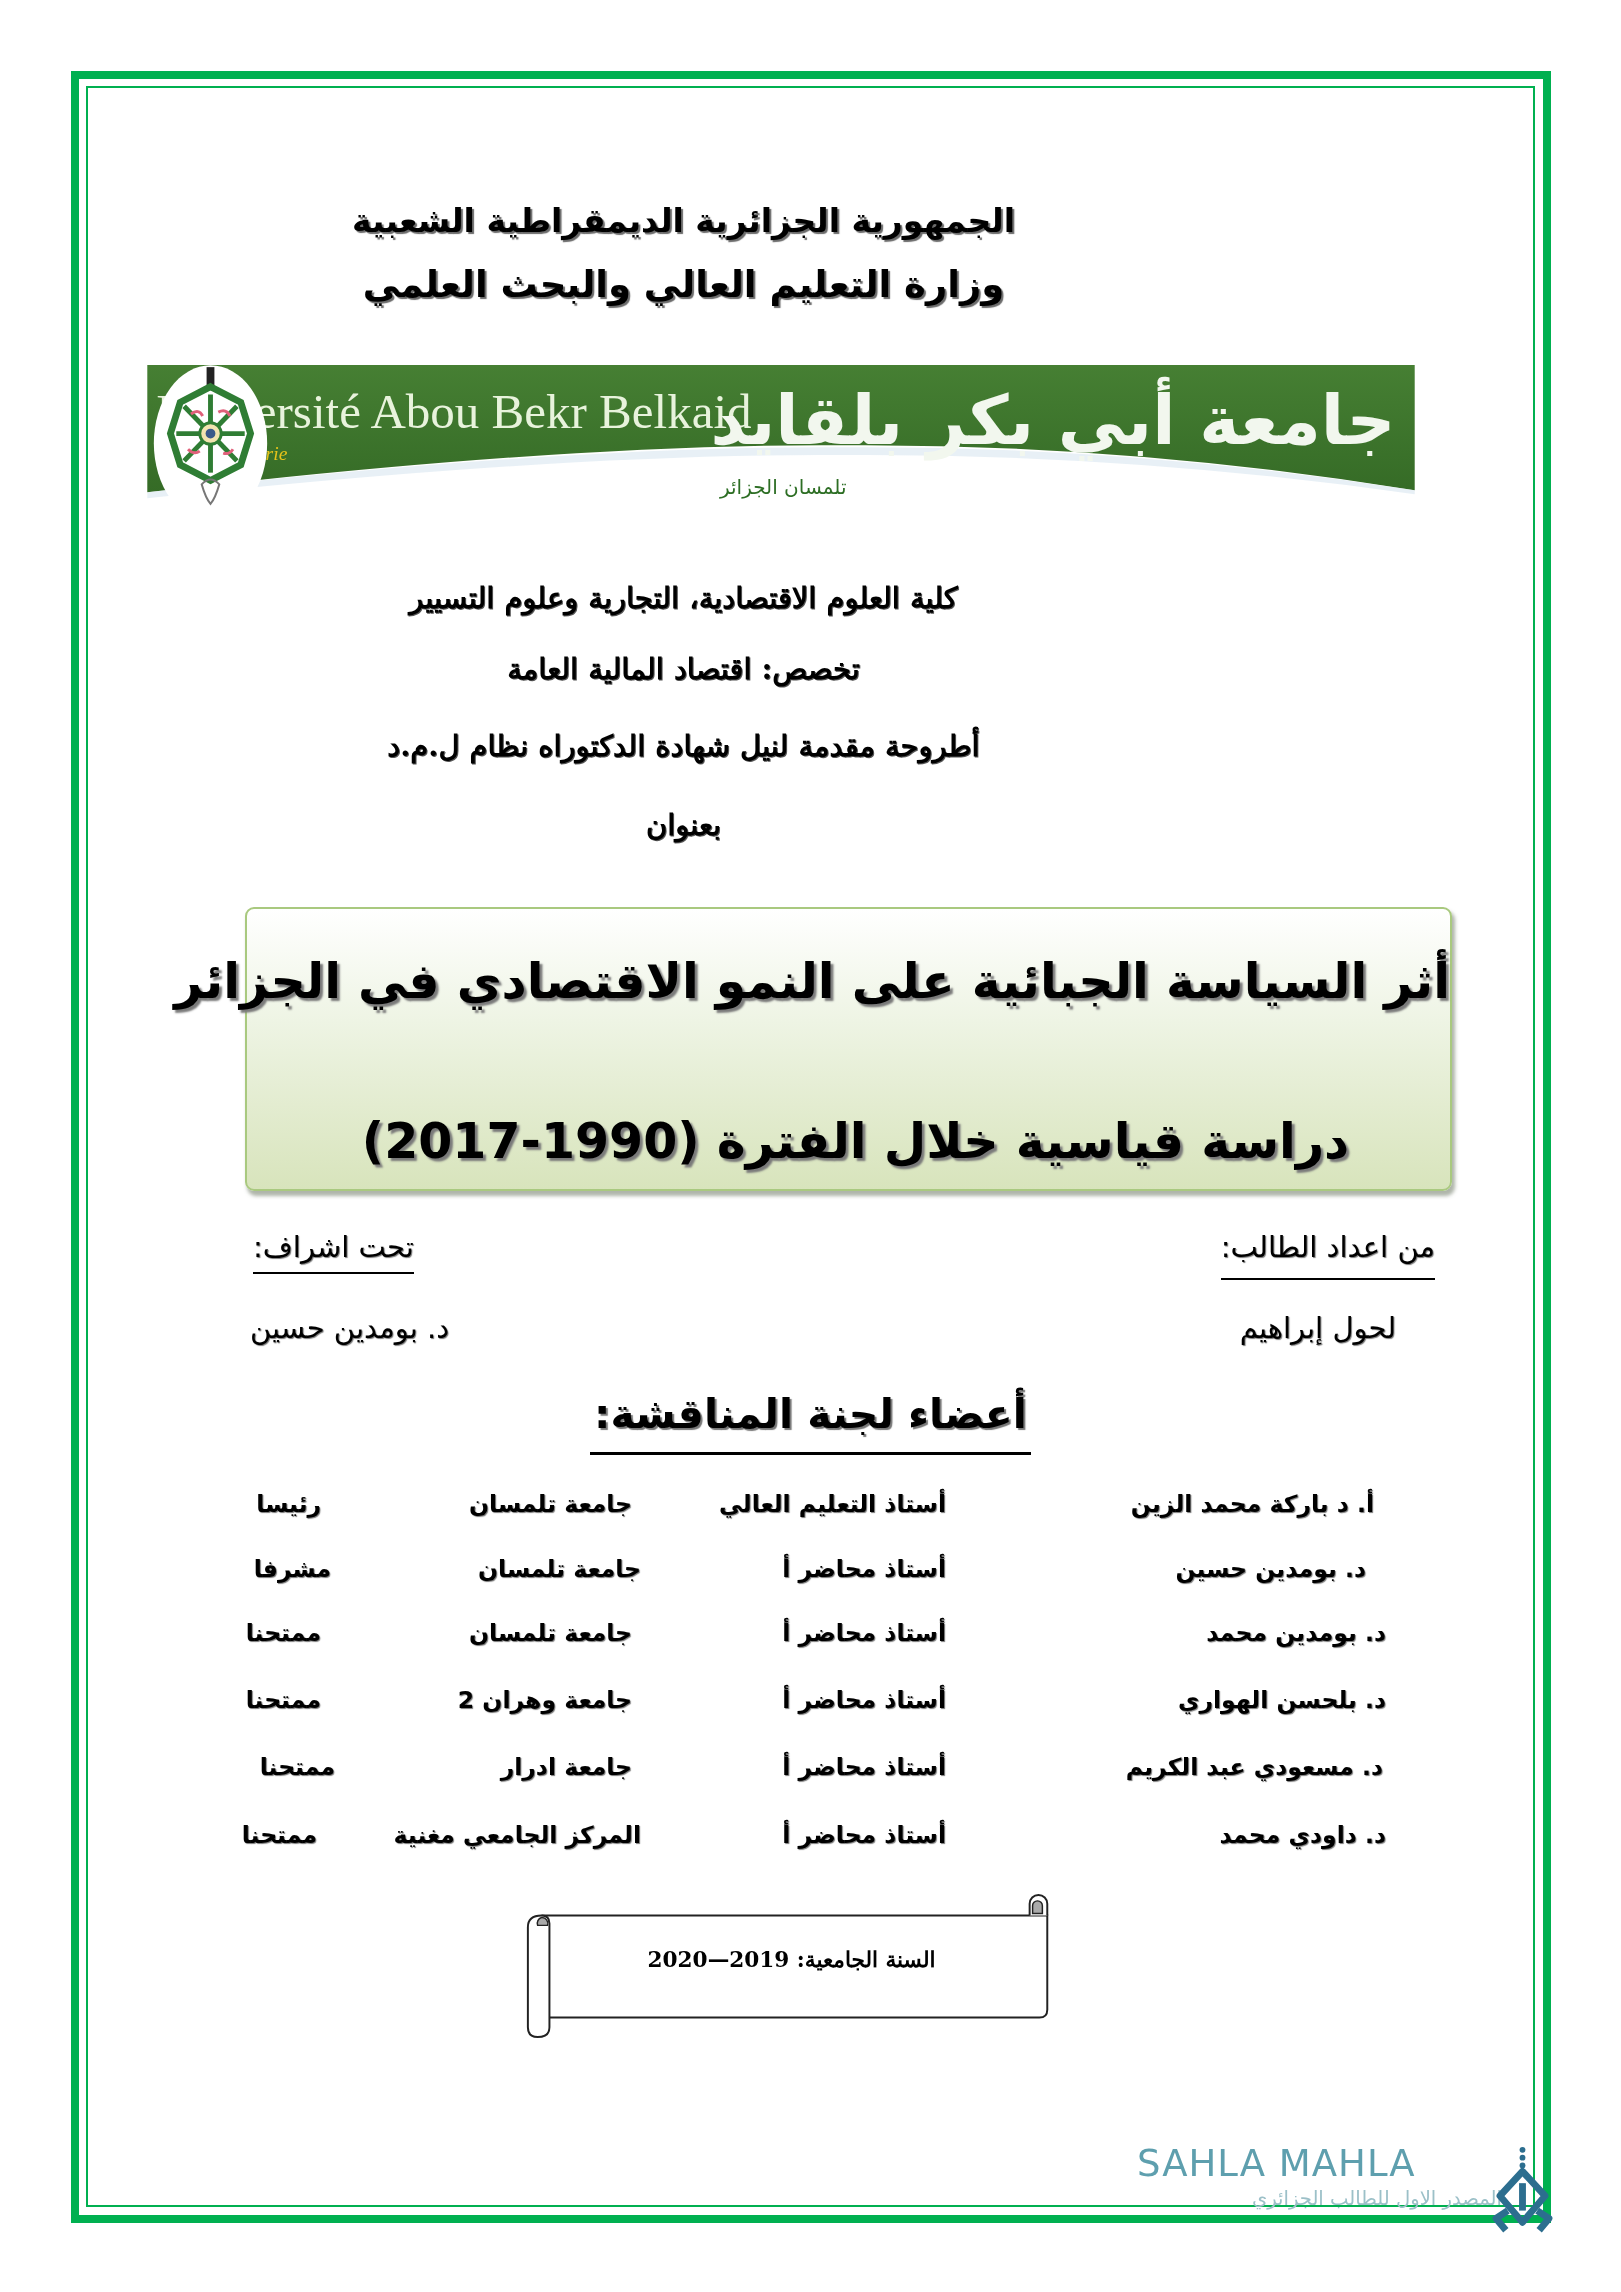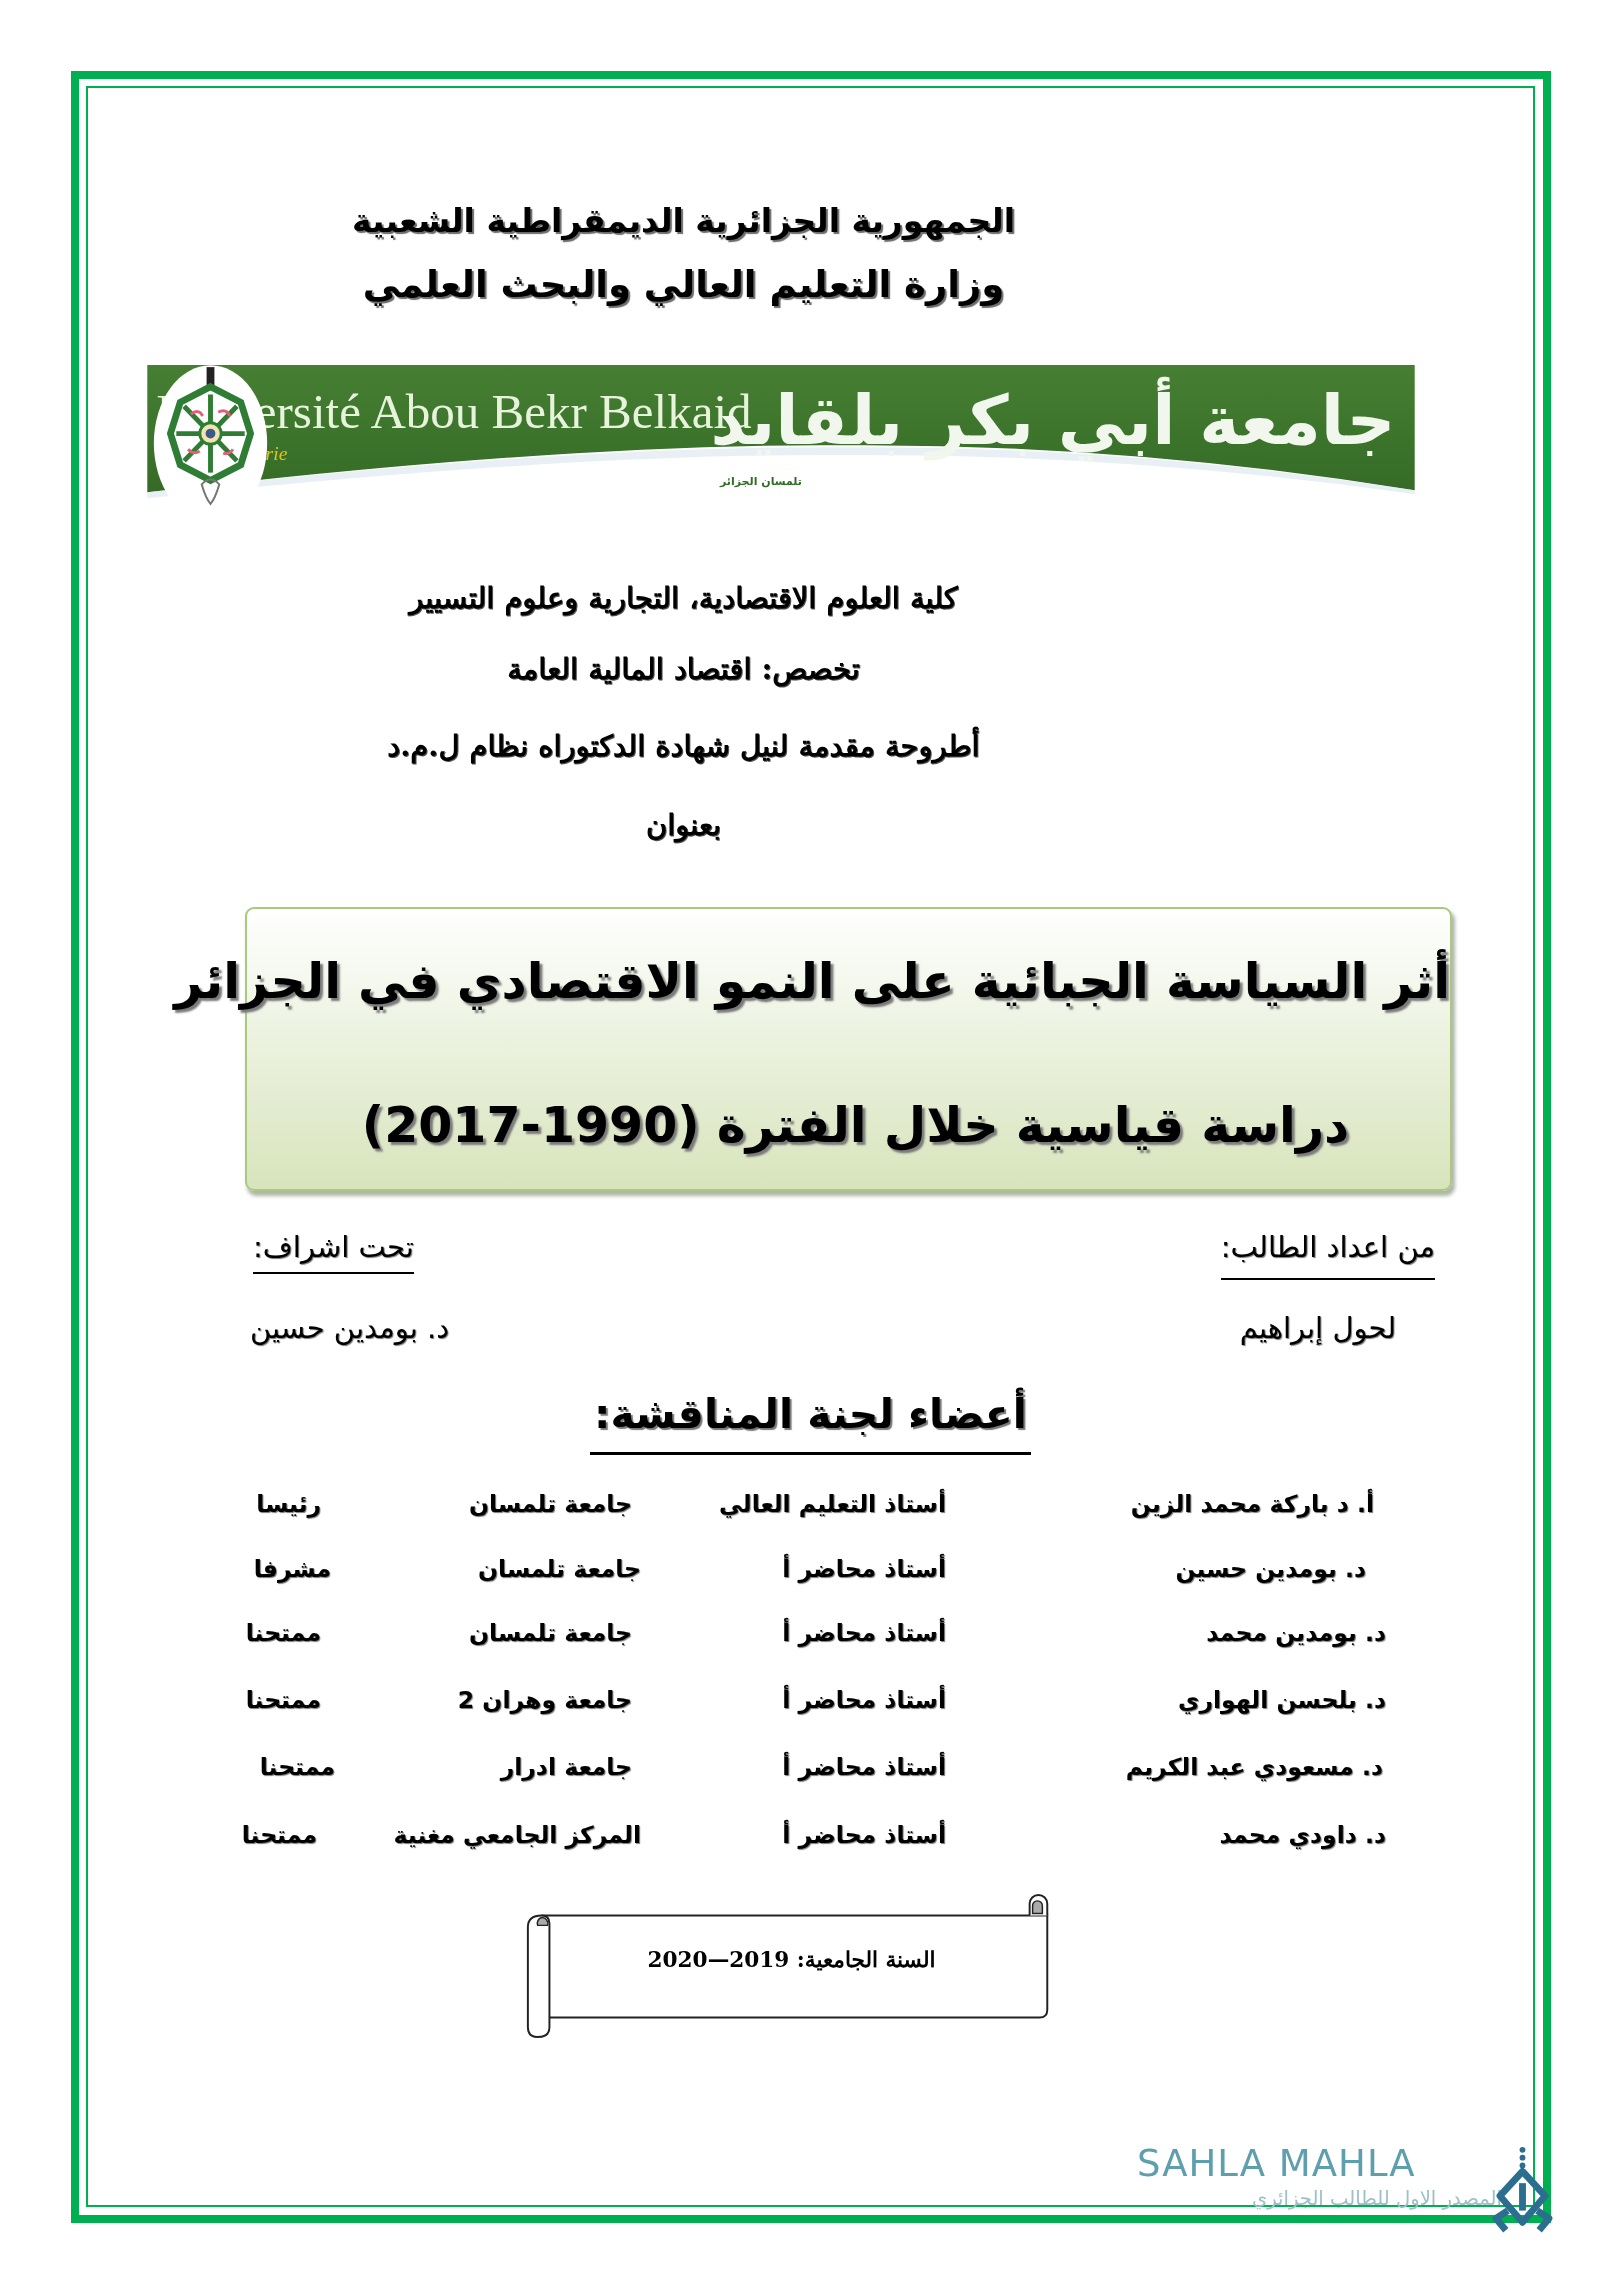--- a/index.html
+++ b/index.html
@@ -13,36 +13,36 @@
   .hdr { font-family: "DejaVu Sans", sans-serif; font-weight: bold; font-size: 33px; text-shadow: 2px 2px 1px #6b6b6b; }
   .hdr1 { top: 201px; }
   .hdr2 { top: 263px; font-size: 37px; }
 
   
   .banner { position: absolute; left: 147px; top: 365px; width: 1268px; height: 143px; }
   .banner svg { position: absolute; left: 0; top: 0; }
   .uni-fr { position: absolute; left: 9.8px; top: 17.6px; font-family: "Liberation Serif", serif; font-size: 49px; color: #e8f3dc; letter-spacing: 0px; white-space: nowrap; }
   .uni-city { position: absolute; left: 11.8px; top: 78px; font-family: "Liberation Serif", serif; font-style: italic; font-size: 19.6px; color: #e6c21a; white-space: nowrap; }
   .uni-ar { position: absolute; right: 19.6px; top: 15.7px; font-family: "DejaVu Sans", sans-serif; font-weight: bold; font-size: 68px; color: #f2f7ee; direction: rtl; white-space: nowrap; }
-  .uni-place { position: absolute; left: 573px; top: 110px; font-family: "DejaVu Sans", sans-serif; font-weight: bold; font-size: 11px; color: #2d6e24; direction: rtl; white-space: nowrap; }
+  .uni-place { position: absolute; left: 573px; top: 110px; font-family: "DejaVu Sans", sans-serif; font-weight: normal; font-size: 20px; color: #2d6e24; direction: rtl; white-space: nowrap; }
   .emblem { position: absolute; left: 627px; top: 0px; width: 127px; height: 143px; }
 
   .body-line { font-family: "DejaVu Serif", serif; font-weight: bold; font-size: 29px; text-shadow: 1px 1px 0 #555; }
   .faculty { top: 581px; }
   .spec { top: 652px; }
   .thesis { top: 729px; }
   .bi { top: 808px; }
 
   .title-box { position: absolute; left: 217px; top: 907px; width: 1207px; height: 284px; border: 2.9px solid #a9c97f; border-radius: 9px;
                background: linear-gradient(to bottom, #ffffff 0%, #eef4e4 40%, #d8e4bc 100%);
                box-shadow: 2.9px 4.9px 3.9px rgba(110,120,100,0.55); margin-left: 28px; }
   .title-line { position: absolute; left: 0; width: 100%; text-align: center; direction: rtl; white-space: nowrap;
                 font-family: "DejaVu Sans", sans-serif; font-weight: bold; font-size: 49px; text-shadow: 2.9px 2.9px 2px #7a7a7a; }
   .tl1 { top: 44px; }
-  .tl2 { top: 188px; padding-left: 14px; }
+  .tl2 { top: 204px; padding-left: 14px; }
 
   .label { position: absolute; font-family: "DejaVu Sans", sans-serif; font-weight: normal; font-size: 29px; direction: rtl; white-space: nowrap; text-shadow: 1px 1px 1px #777; }
   .student-label { right: 186px; top: 1230px; padding-bottom: 14px; border-bottom: 2.9px solid #000; }
   .supervisor-label { left: 253px; top: 1230px; padding-bottom: 7.8px; border-bottom: 2.9px solid #000; }
   .student-name { right: 225px; top: 1311px; }
   .supervisor-name { left: 250px; top: 1311px; }
 
   .committee-title { position: absolute; left: 0; width: 1621px; top: 1390px; text-align: center; }
   .committee-title span { display: inline-block; font-family: "DejaVu Sans", sans-serif; font-weight: bold; font-size: 41px; direction: rtl; padding: 0 3.9px 13.7px; border-bottom: 3.9px solid #000; text-shadow: 2px 2px 1px #777; }
 

